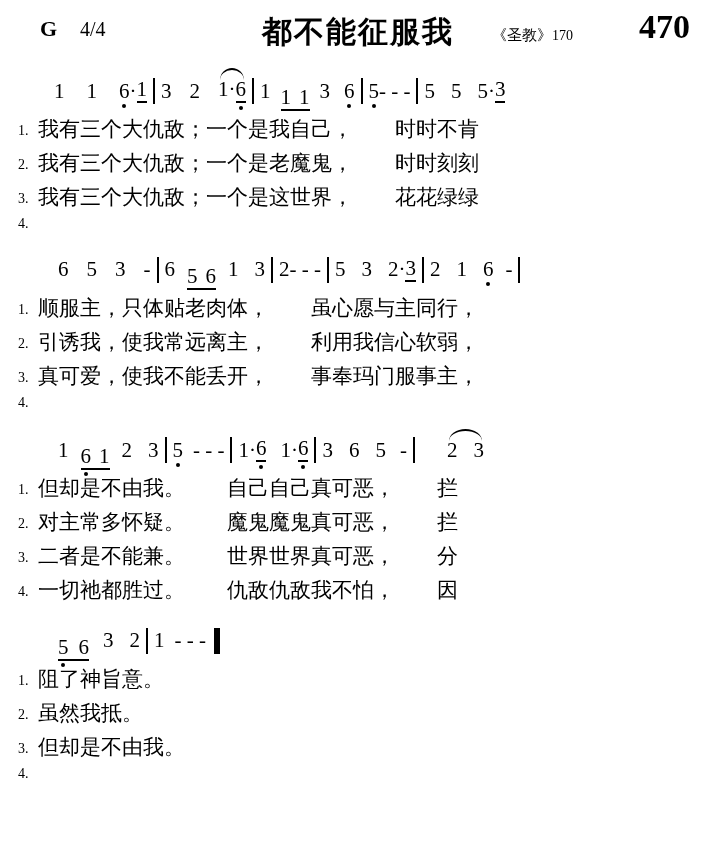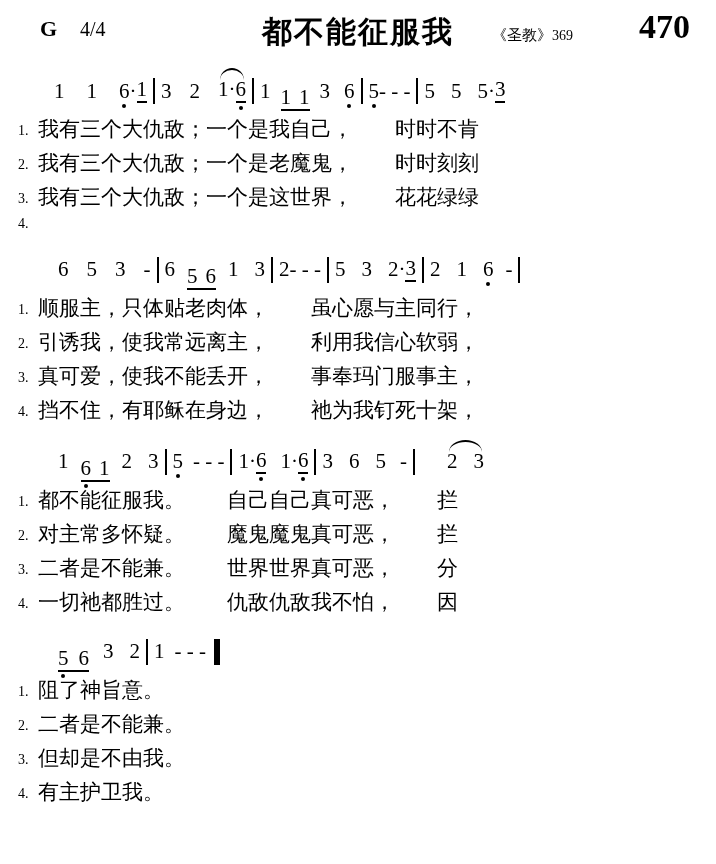--- a/index.html
+++ b/index.html
@@ -158,21 +158,21 @@
 </head>
 <body>
 
 <div id="sheet">
 
   <div class="header">
     <div class="key-sig">G</div>
     <div class="meter">4/4</div>
     <div class="title">都不能征服我</div>
     <div class="source">
-      <span>《圣教》</span><span class="num">369</span>
+      <span>《圣教》</span><span class="num">170</span>
     </div>
     <div class="hymn-number">470</div>
   </div>
 
   <div class="system sys1">
     <div class="notation">
       <span class="indent" style="width:36px"></span>
       <span class="nt">1</span><span style="width:22px;display:inline-block"></span>
       <span class="nt">1</span><span style="width:22px;display:inline-block"></span>
       <span class="nt lo">6</span><span>·</span><span class="nt ul">1</span>
@@ -244,21 +244,20 @@
       <div class="lyric-line">
         <span class="verse-no">2.</span>
         <span class="lyric-text">引诱我，使我常远离主，　　利用我信心软弱，</span>
       </div>
       <div class="lyric-line">
         <span class="verse-no">3.</span>
         <span class="lyric-text">真可爱，使我不能丢开，　　事奉玛门服事主，</span>
       </div>
       <div class="lyric-line">
         <span class="verse-no">4.</span>
-        <span class="lyric-text">挡不住，有耶稣在身边，　　祂为我钉死十架，</span>
       </div>
     </div>
   </div>
 
   <div class="system sys3">
     <div class="notation">
       <span class="indent" style="width:40px"></span>
       <span class="nt">1</span><span style="width:12px;display:inline-block"></span>
       <span class="grp"><span class="nt lo">6</span><span style="width:8px;display:inline-block"></span><span class="nt">1</span></span><span style="width:12px;display:inline-block"></span>
       <span class="nt">2</span><span style="width:16px;display:inline-block"></span>
@@ -273,21 +272,21 @@
       <span class="nt">6</span><span style="width:16px;display:inline-block"></span>
       <span class="nt">5</span><span style="width:14px;display:inline-block"></span>
       <span>-</span>
       <span class="bar"></span>
       <span style="width:26px;display:inline-block"></span>
       <span class="slur"><span class="nt">2</span><span style="width:16px;display:inline-block"></span><span class="nt">3</span></span>
     </div>
     <div class="lyrics">
       <div class="lyric-line">
         <span class="verse-no">1.</span>
-        <span class="lyric-text">都不能征服我。　　自己自己真可恶，　　拦</span>
+        <span class="lyric-text">但却是不由我。　　自己自己真可恶，　　拦</span>
       </div>
       <div class="lyric-line">
         <span class="verse-no">2.</span>
         <span class="lyric-text">对主常多怀疑。　　魔鬼魔鬼真可恶，　　拦</span>
       </div>
       <div class="lyric-line">
         <span class="verse-no">3.</span>
         <span class="lyric-text">二者是不能兼。　　世界世界真可恶，　　分</span>
       </div>
       <div class="lyric-line">
@@ -307,26 +306,25 @@
       <span class="nt">1</span><span style="width:10px;display:inline-block"></span><span>- - -</span>
       <span class="barfinal"></span>
     </div>
     <div class="lyrics">
       <div class="lyric-line">
         <span class="verse-no">1.</span>
         <span class="lyric-text">阻了神旨意。</span>
       </div>
       <div class="lyric-line">
         <span class="verse-no">2.</span>
-        <span class="lyric-text">二者是不能兼。</span>
+        <span class="lyric-text">虽然我抵。</span>
       </div>
       <div class="lyric-line">
         <span class="verse-no">3.</span>
         <span class="lyric-text">但却是不由我。</span>
       </div>
       <div class="lyric-line">
         <span class="verse-no">4.</span>
-        <span class="lyric-text">有主护卫我。</span>
       </div>
     </div>
   </div>
 
 </div>
 
 </body></html>

